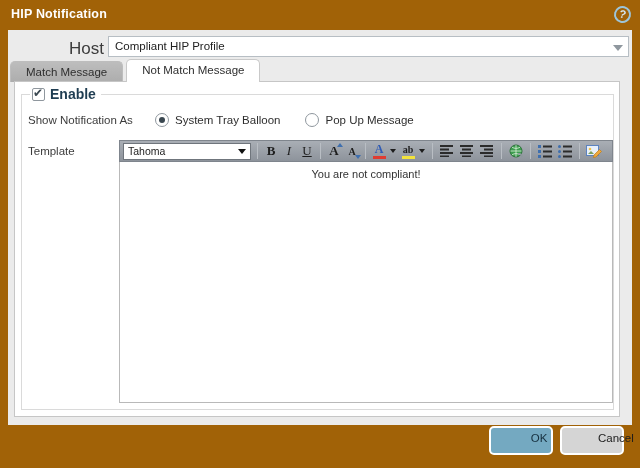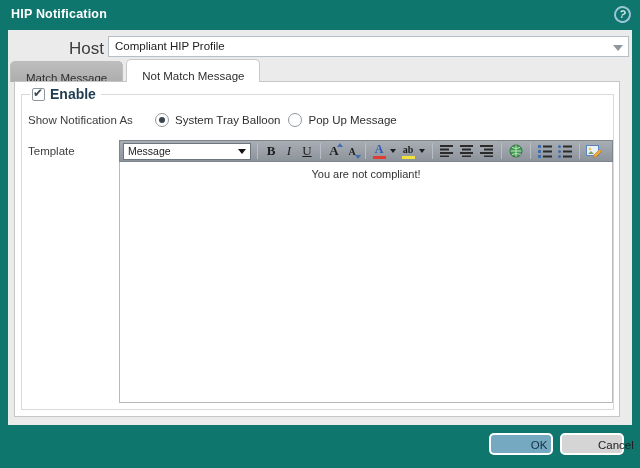--- a/index.html
+++ b/index.html
@@ -1,40 +1,40 @@
 <!DOCTYPE html>
 <html><head>
 <meta charset="utf-8">
 <style>
   * { box-sizing: border-box; margin: 0; padding: 0; }
   html,body { width:640px; height:468px; }
   body { font-family: "Liberation Sans", sans-serif; }
 
-  .dialog { position:relative; width:640px; height:468px; background:#0f766e; overflow:hidden; }
+  .dialog { position:relative; width:640px; height:468px; background:#a16207; overflow:hidden; }
 
   
   .titlebar { position:absolute; top:0; left:0; right:0; height:30px; }
   .title { position:absolute; left:11px; top:0; line-height:29px; color:#ffffff; font-size:12.5px; font-weight:bold; letter-spacing:.2px; }
   .help { position:absolute; right:9px; top:6px; width:17px; height:17px; border:2px solid #9dc5d9; border-radius:50%;
           color:#d7e9f2; font-size:11px; font-weight:bold; text-align:center; line-height:13px; transform:rotate(14deg); cursor:pointer; }
 
   
   .content { position:absolute; top:30px; left:8px; right:8px; bottom:43px; background:#ebebeb; }
 
   
   .host-row { position:absolute; top:6px; left:0; right:0; height:20px; }
   .host-label { position:absolute; left:0; top:3px; width:96px; text-align:right; font-size:17px; color:#3c3c3c; }
   .host-select { position:absolute; left:100px; right:3px; top:0; height:21px; background:#ffffff; border:1px solid #b7bec4; }
   .host-select .val { position:absolute; left:6px; top:3px; font-size:11.5px; color:#222; }
   .dd-arrow { position:absolute; right:5px; top:8px; width:0; height:0;
               border-left:5px solid transparent; border-right:5px solid transparent; border-top:6px solid #8f979e; }
 
   
   .tabs { position:absolute; top:29px; left:2px; height:23px; }
-  .tab { display:inline-block; height:22px; line-height:21px; padding:6px 15px; font-size:11.5px; color:#2e2e2e;
+  .tab { display:inline-block; height:22px; line-height:21px; padding:0 15px; font-size:11.5px; color:#2e2e2e;
          border:1px solid #bdbdbd; border-bottom:none; border-radius:5px 5px 0 0; margin-right:3px; cursor:pointer; vertical-align:bottom; }
   .tab.inactive { background:linear-gradient(#bdbdbd,#adadad); height:21px; margin-top:1px; }
   .tab.active { background:#ffffff; border-color:#c9c9c9; height:23px; position:relative; z-index:3; font-weight:normal; }
 
   
   .panel { position:absolute; top:51px; left:6px; right:12px; bottom:8px; background:#ffffff; border:1px solid #c6c6c6; z-index:2; }
 
   fieldset.enable-box { position:absolute; top:4px; left:6px; right:8px; bottom:6px; border:1px solid #dadada; padding:0 0 0 6px; }
   legend.enable-legend { margin-left:2px; padding:0 5px 0 2px; font-size:11.5px; }
   .cb { display:inline-block; width:13px; height:13px; background:#fff; border:1px solid #8f979e; border-radius:2px;
@@ -42,21 +42,21 @@
   .cb .check { position:absolute; left:0px; top:-3px; font-size:12px; color:#3a4750; }
   .enable-text { font-weight:bold; color:#1f3d52; font-size:14px;margin-top:22px; }
 
   
   .radio-row { margin-top:8px; height:18px; white-space:nowrap; }
   .row-label { display:inline-block; text-align:left; font-size:11.5px; color:#3c3c3c; vertical-align:middle; }
   .radio-row .row-label { width:121px; margin-right:6px; }
   .radio { display:inline-block; width:14px; height:14px; border:1px solid #8f979e; border-radius:50%; background:#fff;
            position:relative; vertical-align:middle; margin-right:6px; cursor:pointer; }
   .radio.selected::after { content:""; position:absolute; left:3px; top:3px; width:6px; height:6px; border-radius:50%; background:#3a4750; }
-  .radio-label { font-size:11.5px; color:#2e2e2e; vertical-align:middle; margin-right:8px; }
+  .radio-label { font-size:11.5px; color:#2e2e2e; vertical-align:middle; margin-right:25px; }
 
   
   .template-row { margin-top:12px; white-space:nowrap; }
   .template-row .row-label { width:86px; margin-right:5px; vertical-align:top; padding-top:5px; }
   .editor { display:inline-block; width:494px; vertical-align:top; }
   .toolbar { height:22px; background:linear-gradient(#a9aeb5,#8d939b); border:1px solid #7f858d;
              display:flex; align-items:center; padding:0 3px; }
   .sep { width:1px; height:16px; background:#777d85; border-right:1px solid #b9bec4; margin:0 4px; }
   .tb-btn { display:inline-flex; align-items:center; justify-content:center; min-width:18px; height:18px; cursor:pointer;
             color:#1d1d1d; font-family:"Liberation Serif", serif; font-size:13px; position:relative; }
@@ -79,21 +79,21 @@
   .bar-red { background:#e03c31; }
   .bar-yellow { background:#f2e33c; }
   .mini-caret { width:0; height:0; border-left:3px solid transparent; border-right:3px solid transparent;
                 border-top:4px solid #1d1d1d; margin:0 3px 0 2px; }
   .tb-svg { display:inline-flex; align-items:center; justify-content:center; width:20px; height:18px; cursor:pointer; }
 
   .editor-body { width:100%; height:241px; background:#fff; border:1px solid #b9b9b9; border-top:none;
                  font-size:11px; color:#333; padding:6px 7px; text-align:center; white-space:normal; cursor:text; }
 
   
-  .footer-btn { position:absolute; height:22px; border:2px solid #ffffff; border-radius:5px; font-size:11.5px;
+  .footer-btn { position:absolute; height:29px; border:2px solid #ffffff; border-radius:5px; font-size:11.5px;
                 text-align:center; line-height:21px; cursor:pointer;padding-left:36px; }
   .btn-ok { right:87px; bottom:13px; width:64px; background:#74a9c1; color:#16303f; }
   .btn-cancel { right:16px; bottom:13px; width:64px; background:#d5d5d5; color:#1d1d1d; }
 </style>
 </head>
 <body>
 
 <div class="dialog">
 
   <div class="titlebar">
@@ -122,21 +122,21 @@
         </legend>
 
         <div class="radio-row">
           <span class="row-label">Show Notification As</span><span class="radio selected"></span><span class="radio-label">System Tray Balloon</span><span class="radio"></span><span class="radio-label">Pop Up Message</span>
         </div>
 
         <div class="template-row">
           <span class="row-label">Template</span><div class="editor">
 
             <div class="toolbar">
-              <span class="font-select"><span>Message</span><span class="fs-arrow"></span></span>
+              <span class="font-select"><span>Tahoma</span><span class="fs-arrow"></span></span>
               <span class="sep"></span>
               <span class="tb-btn tb-bold">B</span>
               <span class="tb-btn tb-italic">I</span>
               <span class="tb-btn tb-under">U</span>
               <span class="sep"></span>
               <span class="tb-btn grow">
                   <span>A</span>
                   <span class="caret-up"></span>
                 </span>
               <span class="tb-btn shrink">

